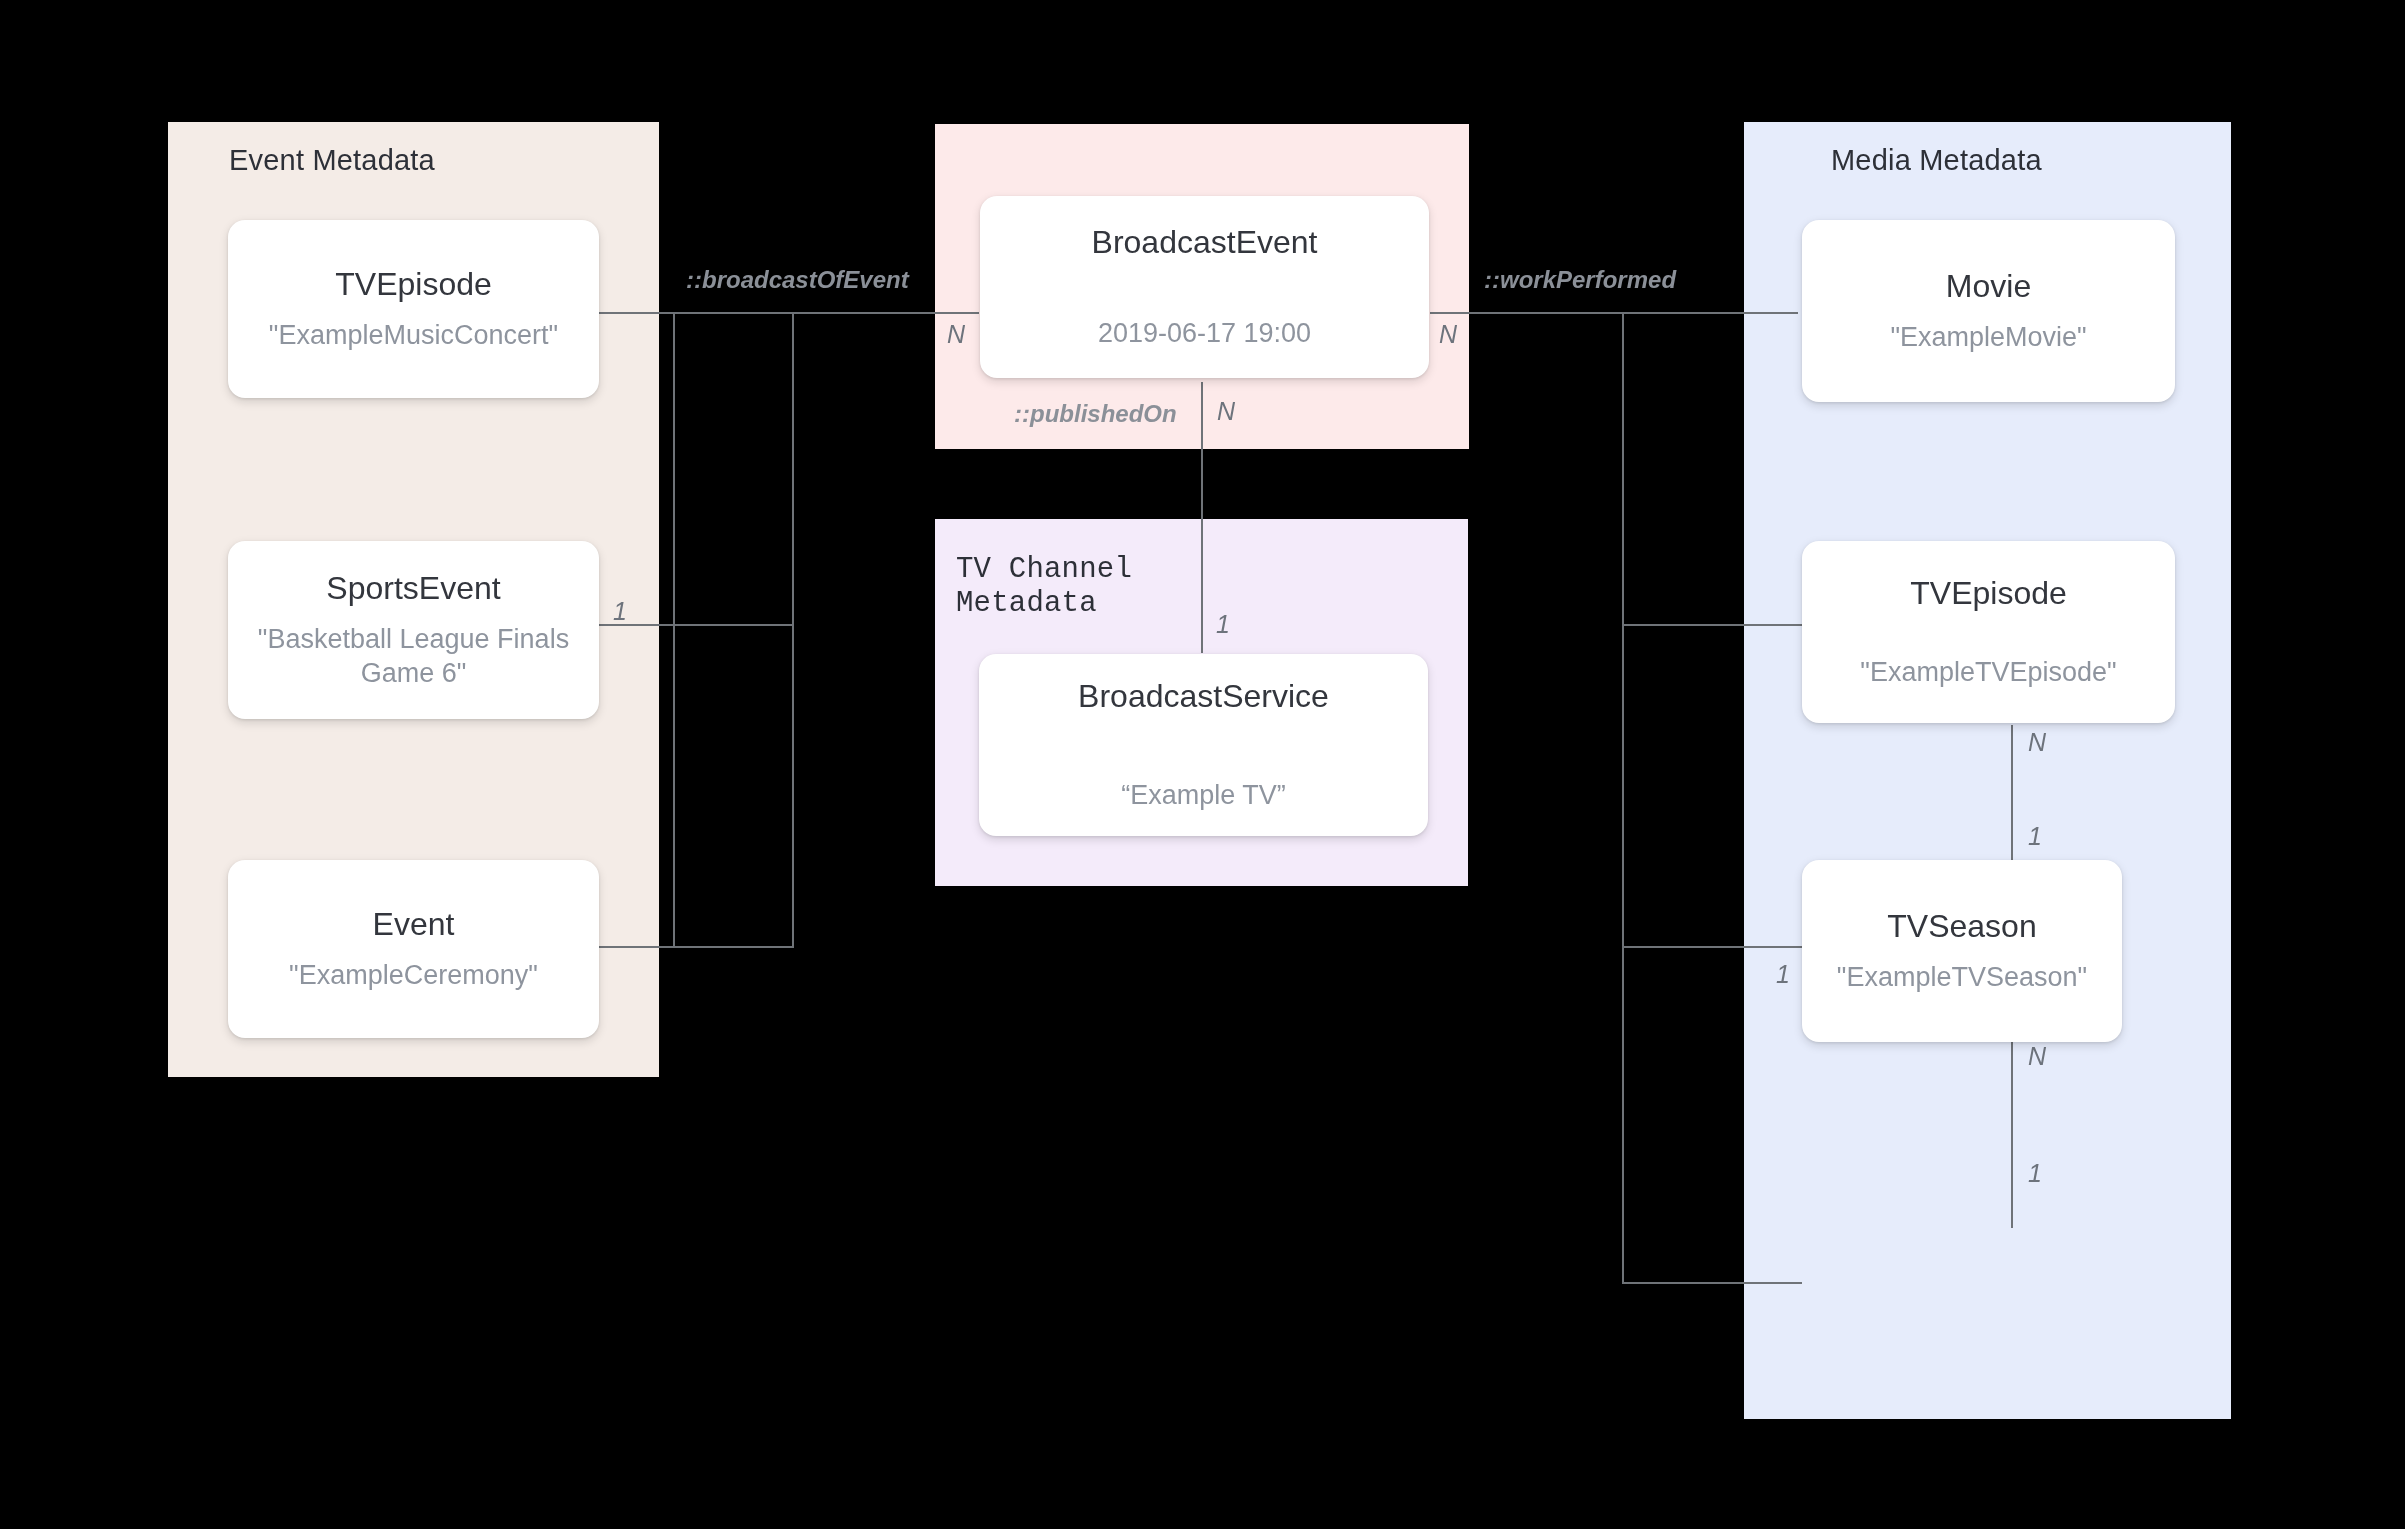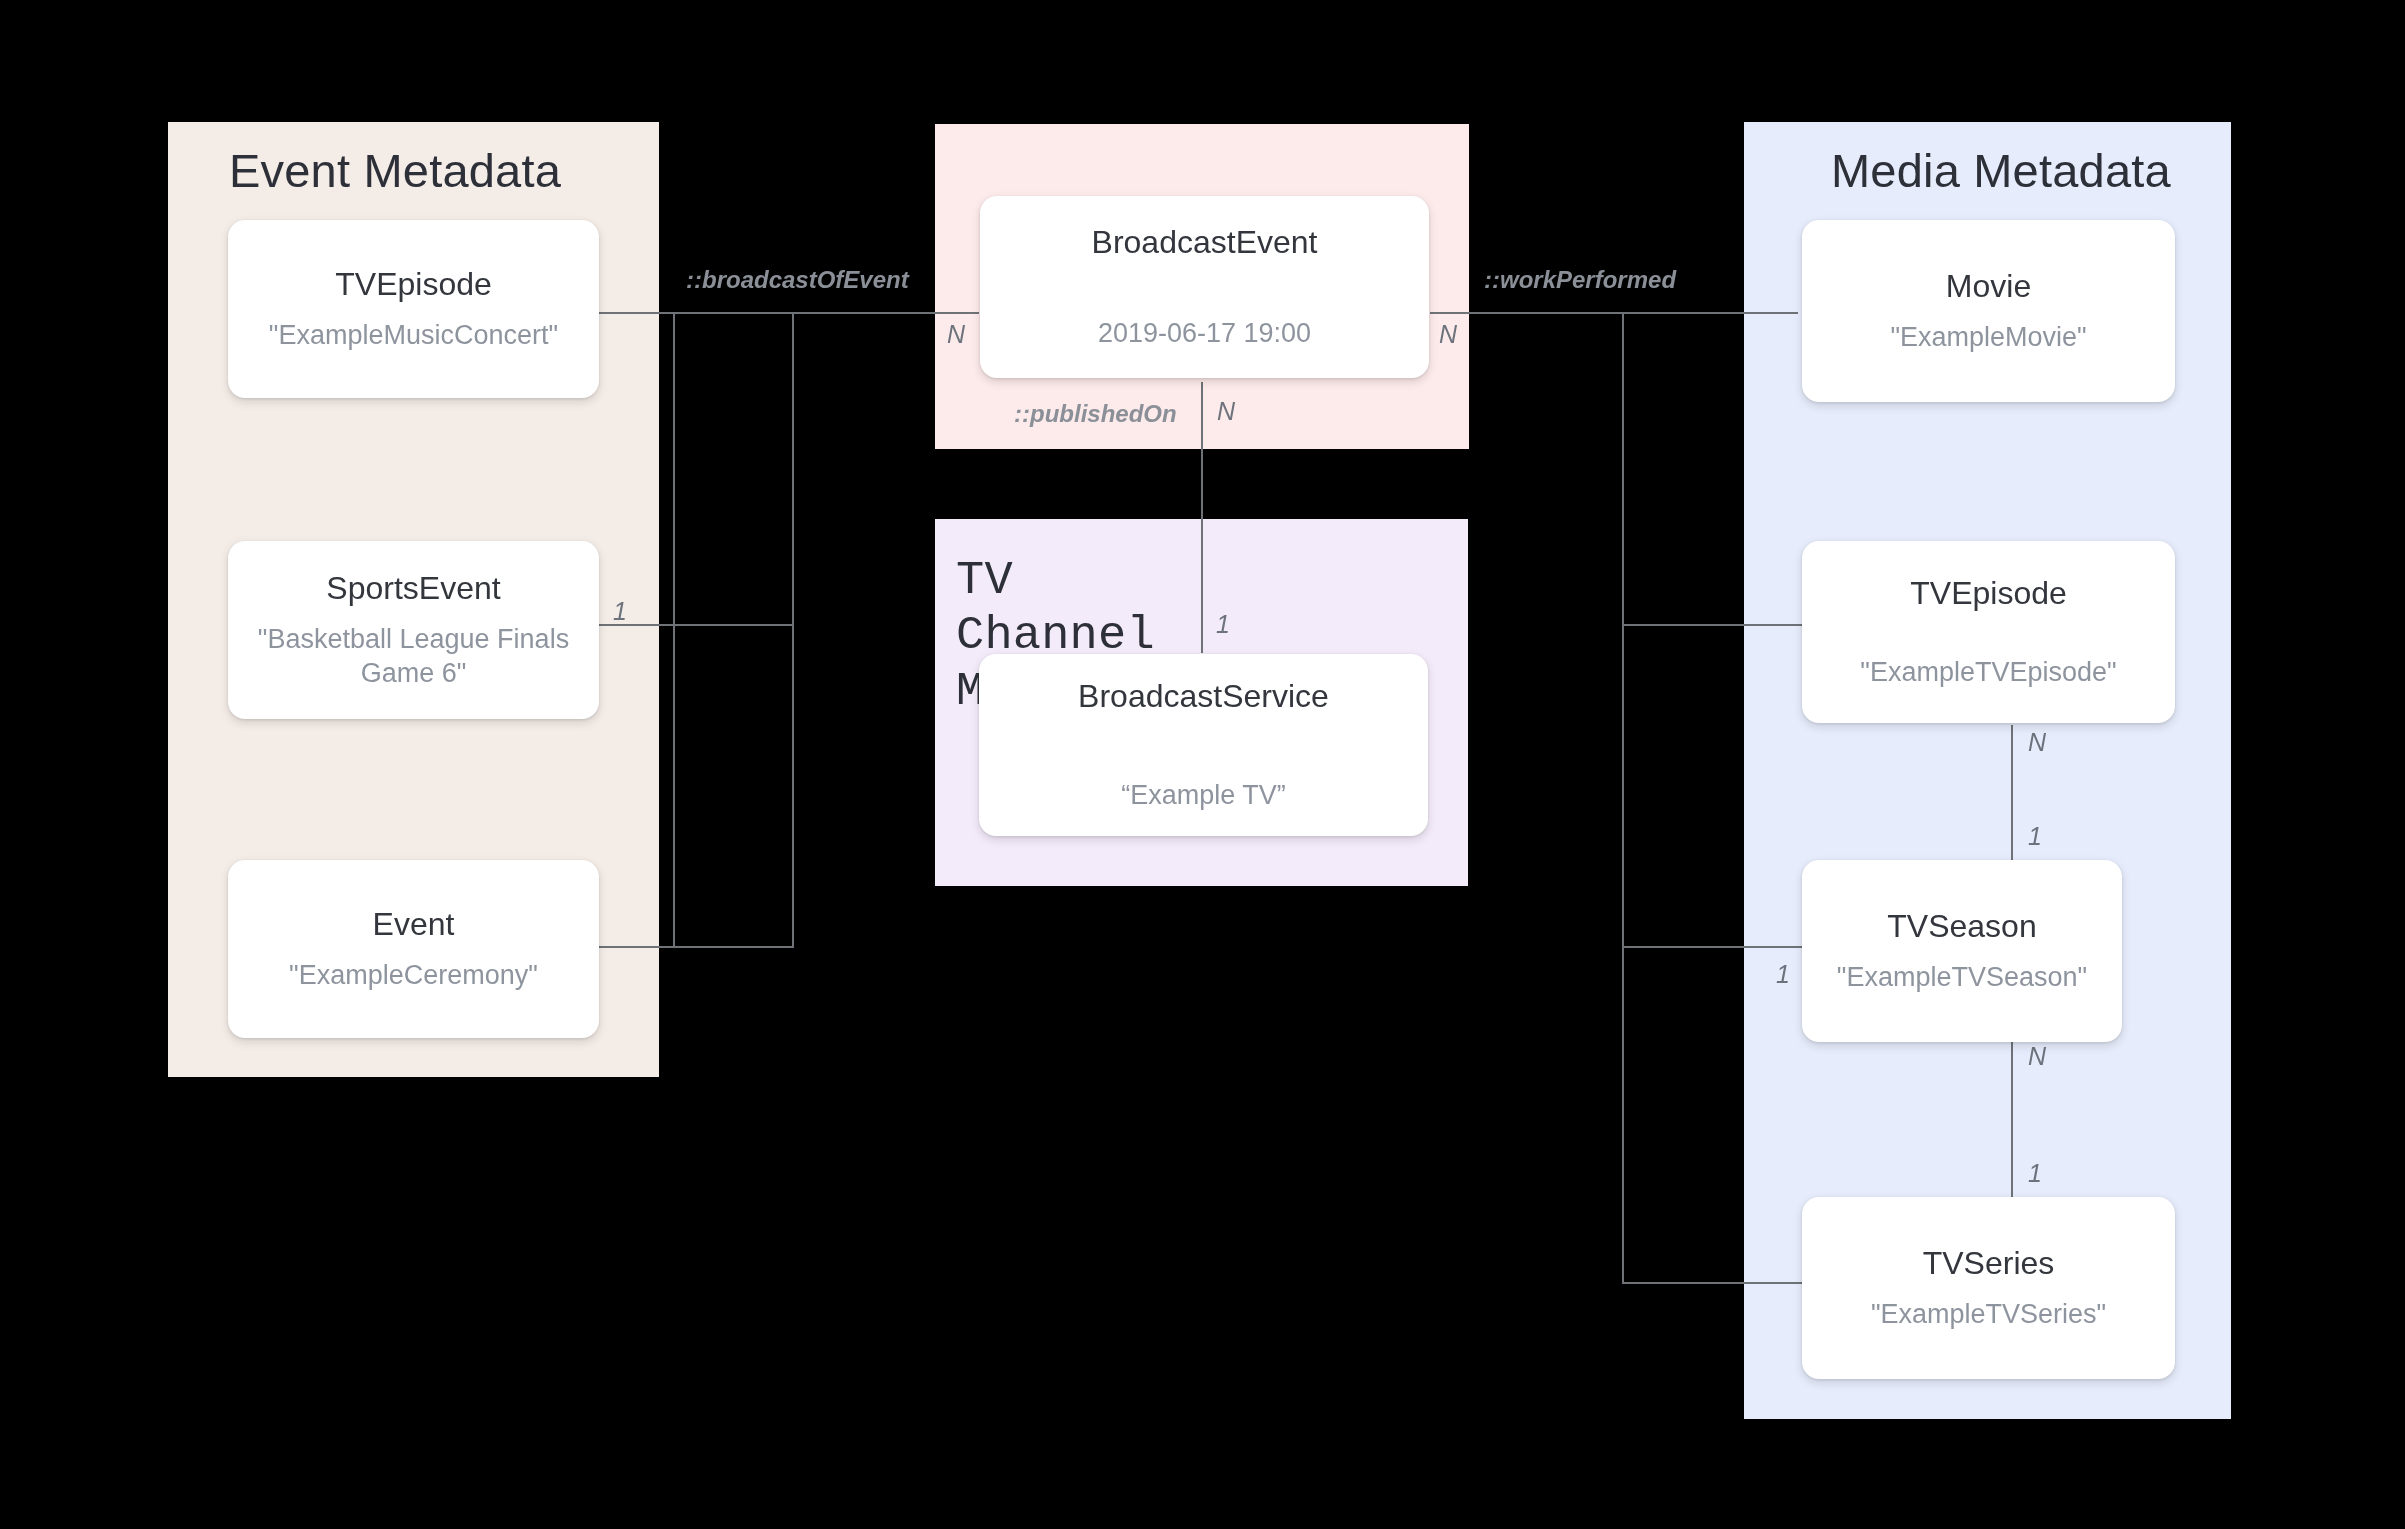--- a/index.html
+++ b/index.html
@@ -14,21 +14,21 @@
     background: #000000;
     font-family: "Liberation Sans", sans-serif;
     overflow: hidden;
   }
   .panel {
     position: absolute;
     box-sizing: border-box;
   }
   .panel-title {
     position: absolute;
-    font-size: 47px;
+    font-size: 29px;
     color: #2d3038;
     font-weight: 400;
     line-height: 1.18;
     letter-spacing: 0.2px;
     white-space: pre-line;
   }
   .node {
     position: absolute;
     box-sizing: border-box;
     background: #ffffff;
@@ -186,19 +186,15 @@
   <div class="node" style="left:1802px; top:541px; width:373px; height:182px;gap:28px;">
     <div class="node-title">TVEpisode</div>
     <div class="node-sub">"ExampleTVEpisode"</div>
   </div>
 
   <div class="node" style="left:1802px; top:860px; width:320px; height:182px;">
     <div class="node-title">TVSeason</div>
     <div class="node-sub">"ExampleTVSeason"</div>
   </div>
 
-  <div class="node" style="left:1802px; top:1197px; width:373px; height:182px;">
-    <div class="node-title">TVSeries</div>
-    <div class="node-sub">"ExampleTVSeries"</div>
-  </div>
 
 </div>
 
 
 </body></html>

